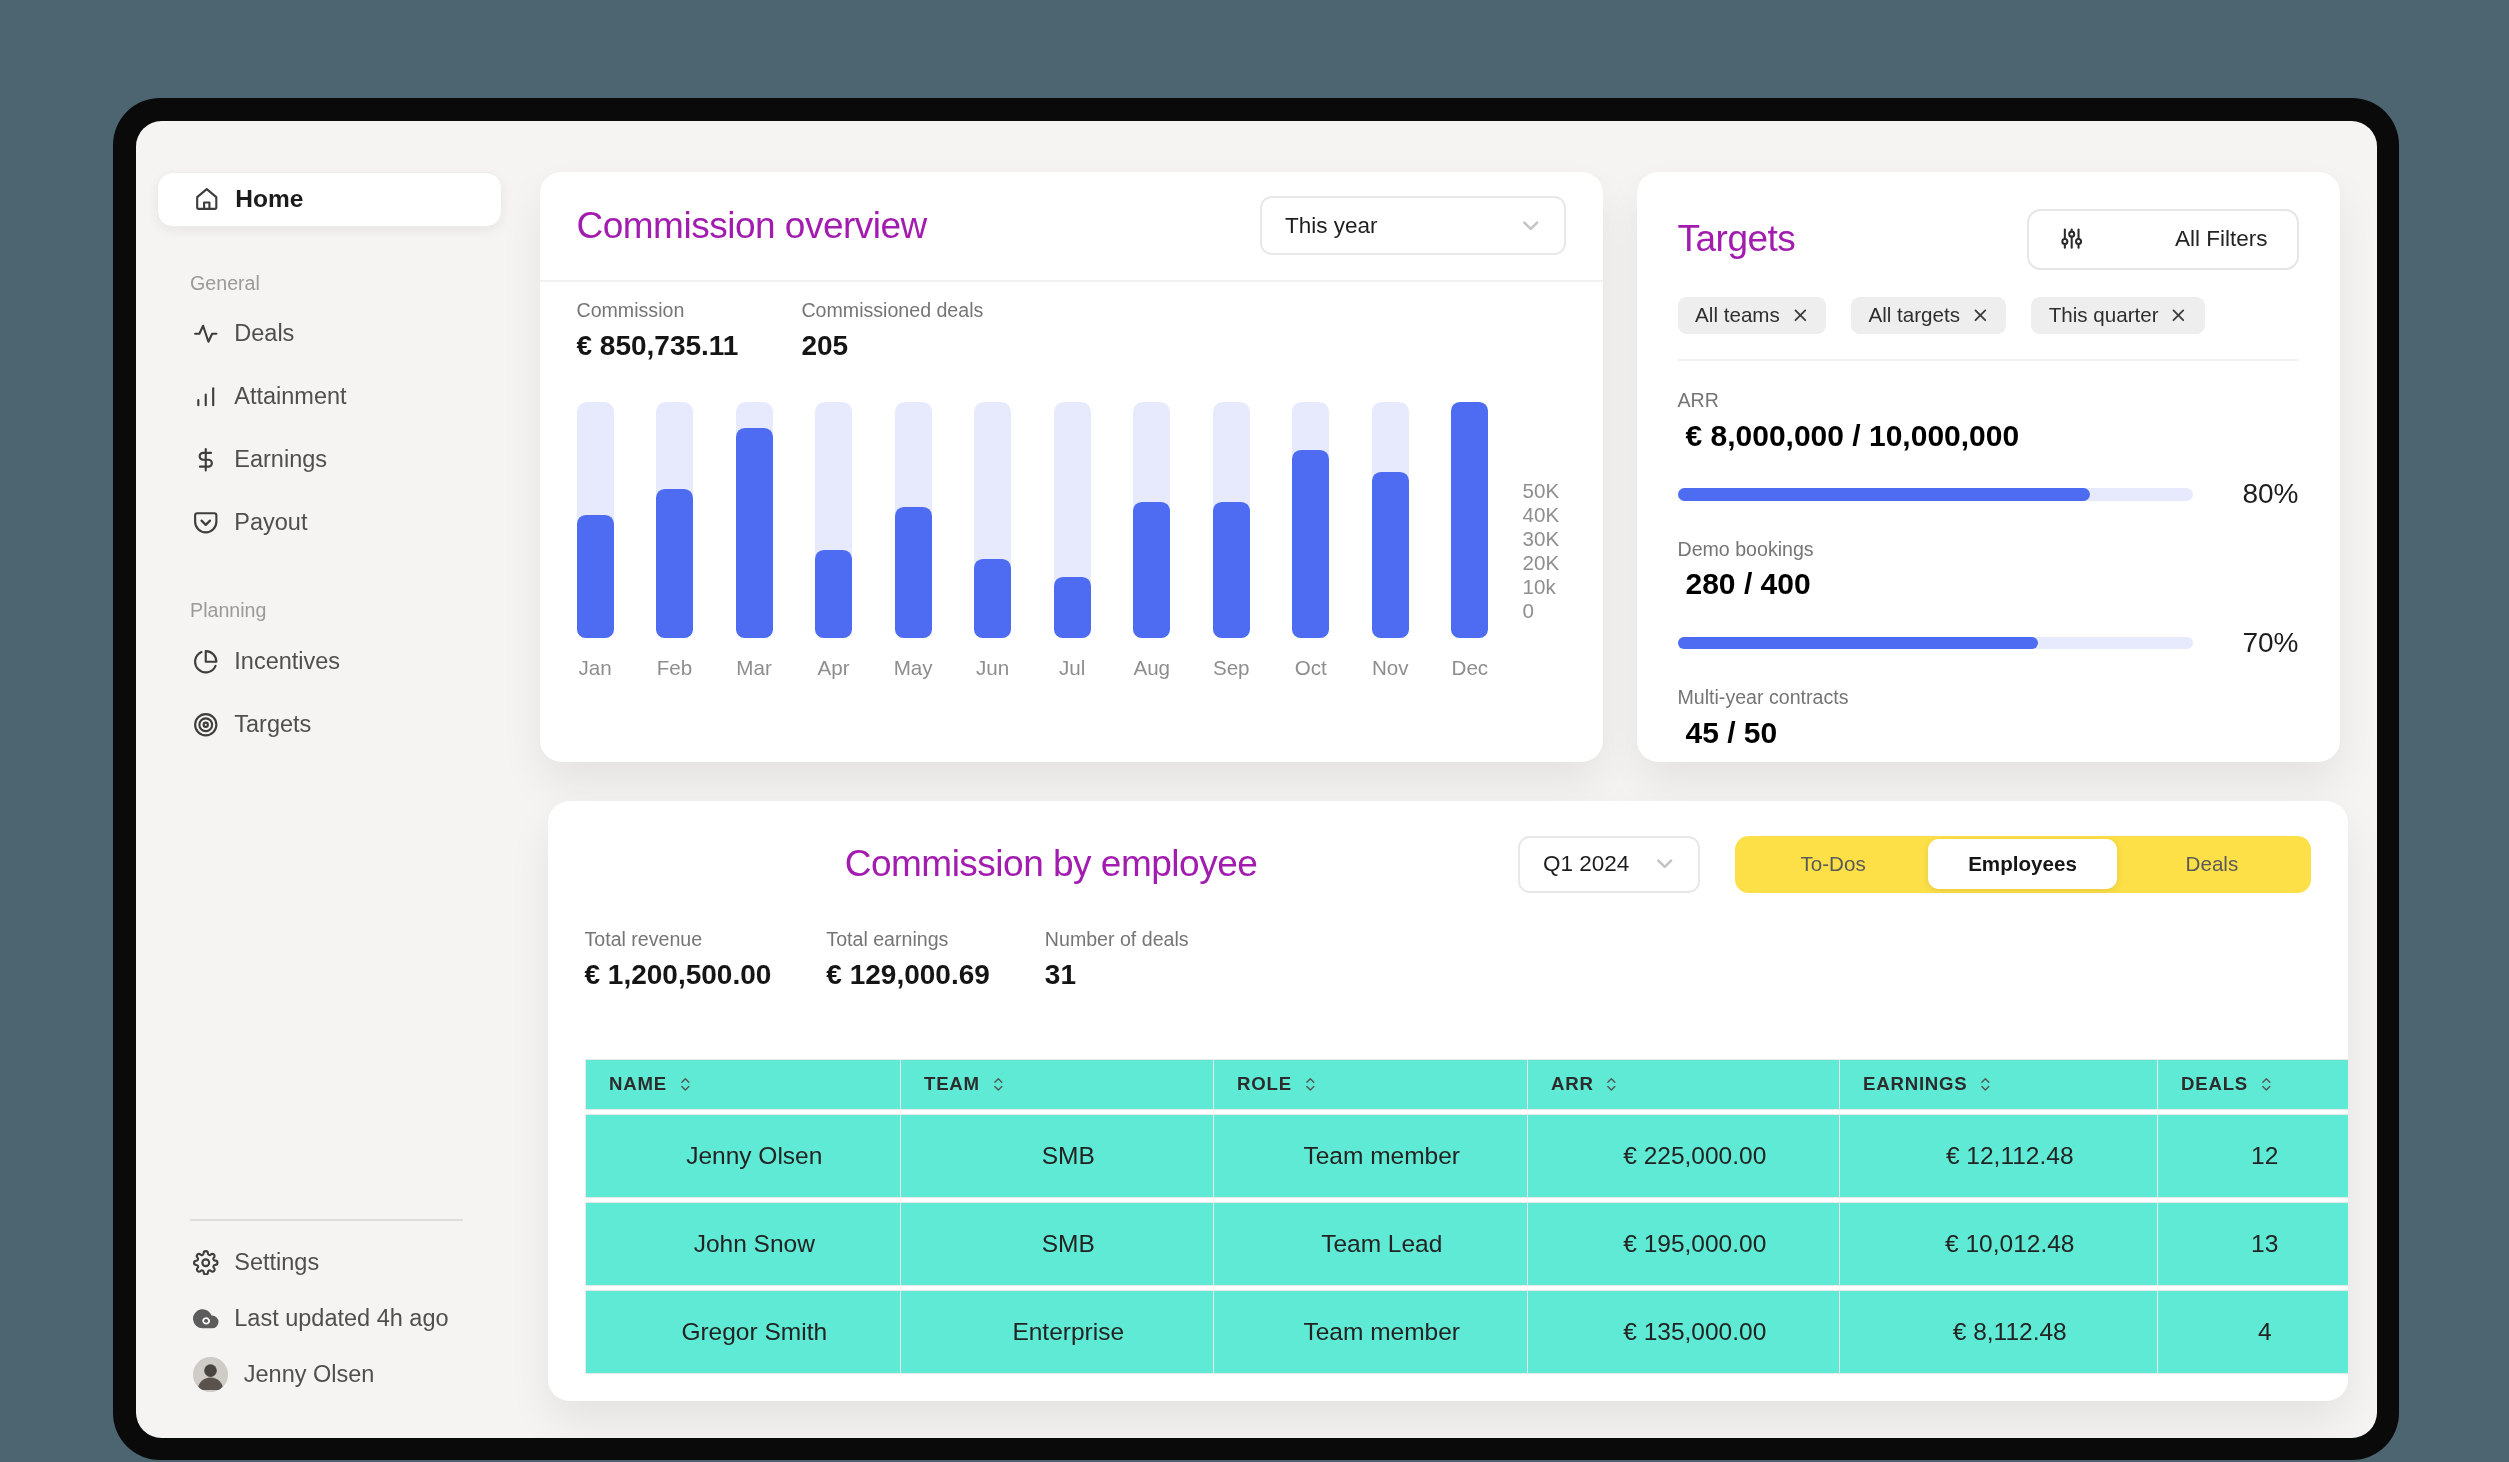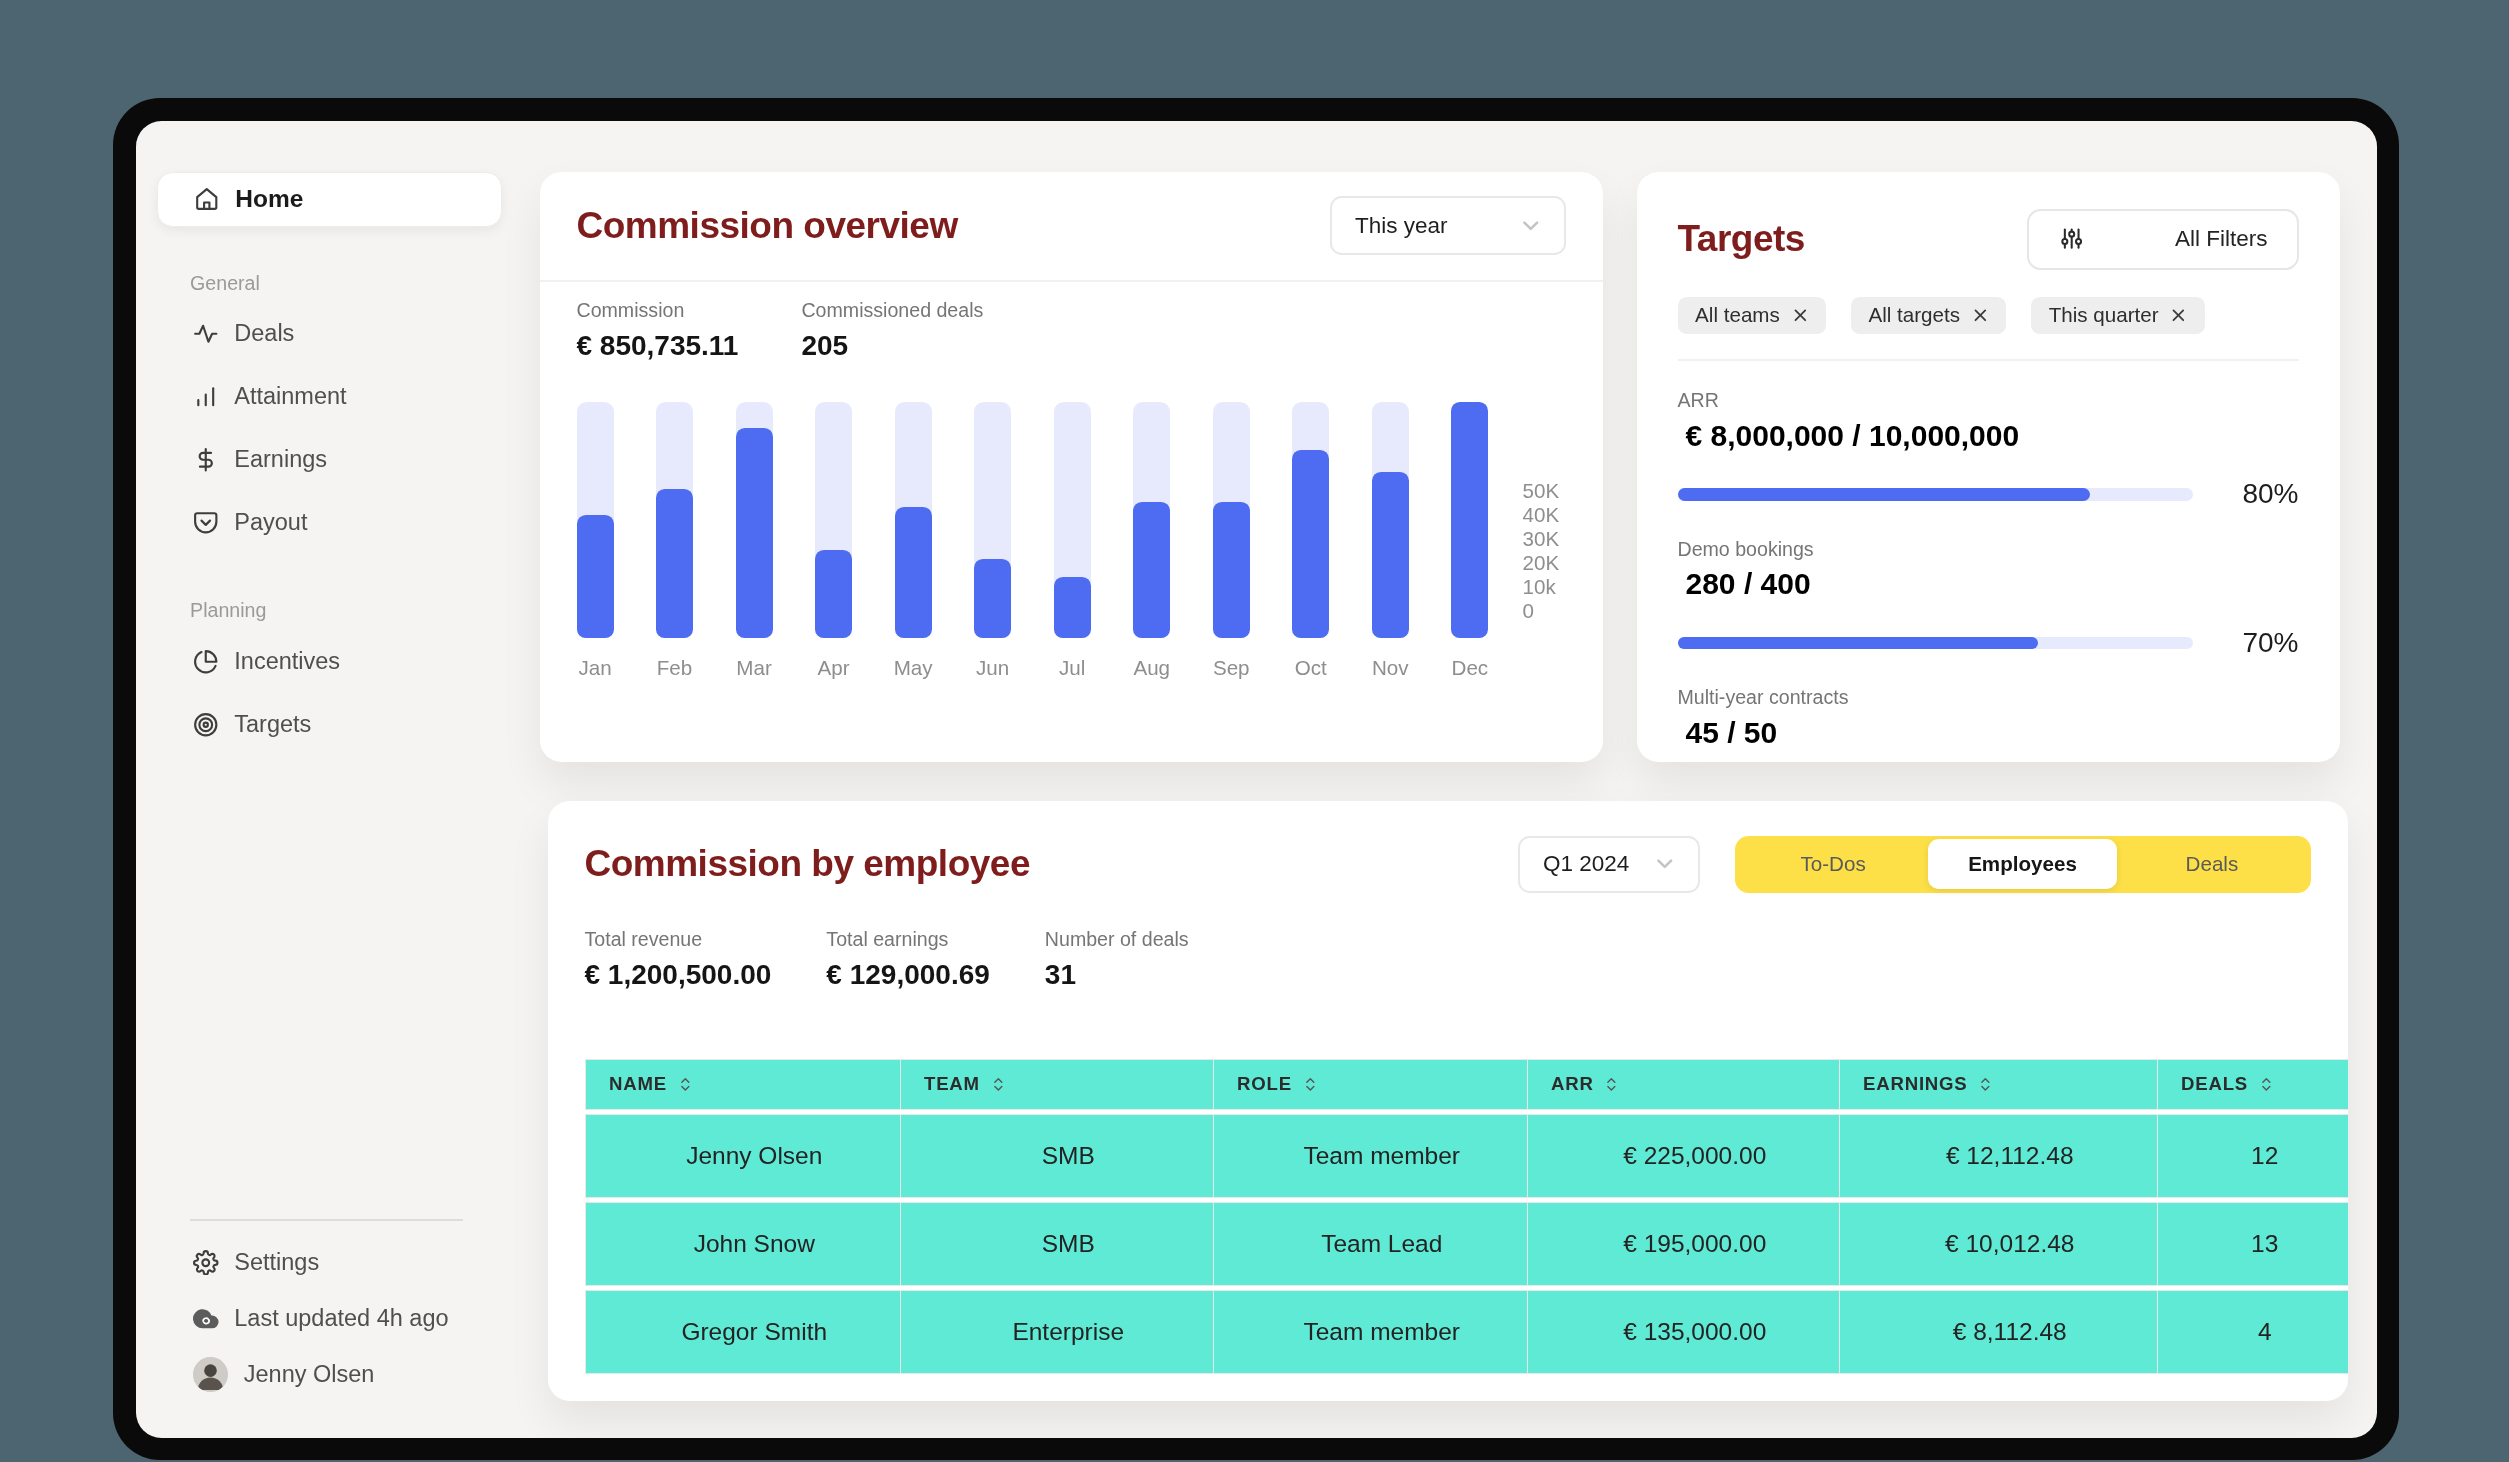--- a/index.html
+++ b/index.html
@@ -23,29 +23,29 @@
       font-size:23.5px; color:#4f4f4f; font-weight:500; cursor:pointer; }
   .avatar { width:35px; height:35px; border-radius:50%; background:#d9d6d2; overflow:hidden; position:relative; flex:0 0 auto; }
 
   
   .main { position:absolute; left:404px; top:51px; width:1800px; height:1280px; }
   .card { position:absolute; background:#fff; border-radius:21.6px; box-shadow:0 21.6px 44px rgba(0,0,0,.07); overflow:hidden; }
   .card-overview { left:0; top:0; width:1063px; height:590px; }
   .card-targets  { right:0; top:0; width:703px; height:590px; }
   .card-employee { left:8px; top:629px; width:1800px; height:600px; }
 
-  .h1 { font-size:37px; font-weight:700; color:#7f1d1d; letter-spacing:-0.5px; }
+  .h1 { font-size:37px; font-weight:400; color:#a21caf; letter-spacing:-0.5px;text-align:center; }
 
   .select { background:#fff; border:2px solid #e8e8e8; border-radius:11.8px; display:flex; align-items:center;
       justify-content:space-between; padding:0 19.6px 0 23.5px; font-size:22.5px; color:#1e1e1e; cursor:pointer; }
 
   
   .ov-header { height:110px; display:flex; align-items:center; justify-content:space-between;
       padding:0 37px; border-bottom:2px solid #f1f1f1; }
-  .sel-year { width:236px; height:59px; }
+  .sel-year { width:306px; height:59px; }
   .stats-row { display:flex; gap:63px; padding:17px 37px 0; }
   .stat-label { font-size:19.6px; color:#757575; }
   .stat-value { font-size:28px; font-weight:700; color:#151515; margin-top:8.8px; }
 
   .chart { position:absolute; left:37px; top:230px; width:912px; height:278px; }
   .bars { display:flex; justify-content:space-between; height:278px; }
   .slot { width:37px; display:flex; flex-direction:column; align-items:center; }
   .track { position:relative; width:37px; height:278px; background:#e6eafc; border-radius:9.8px; }
   .fill { position:absolute; left:0; right:0; bottom:0; height:var(--h); background:#4e6cf1; border-radius:8.8px; }
   .month { margin-top:17.6px; font-size:20.6px; color:#8e8e8e; white-space:nowrap; }

